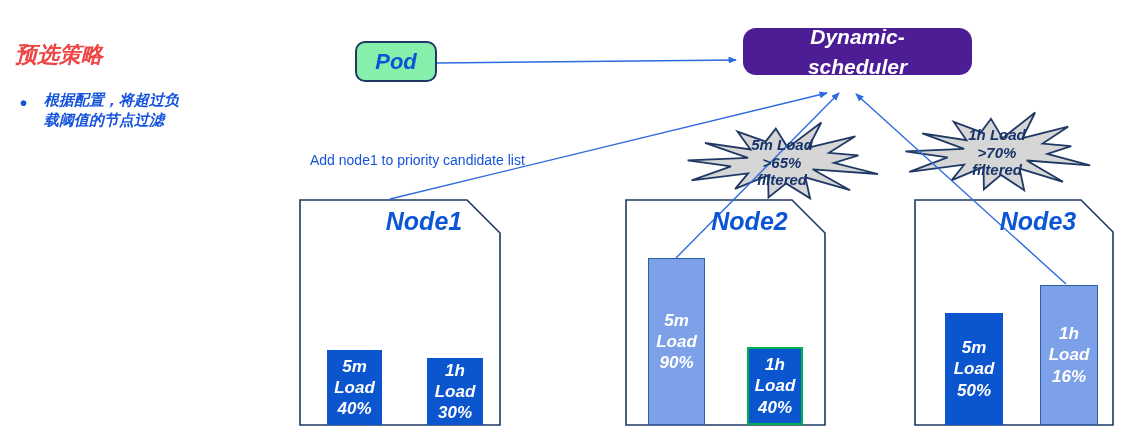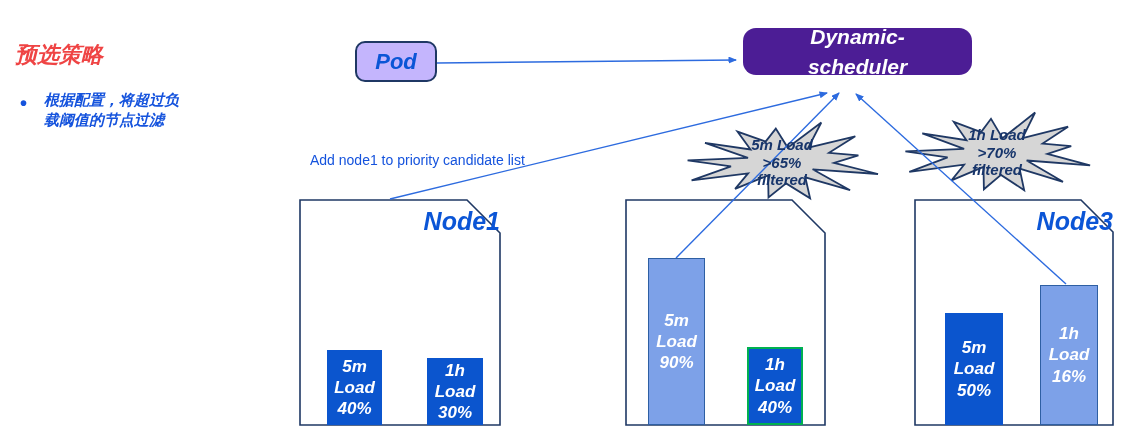--- a/index.html
+++ b/index.html
@@ -10,36 +10,36 @@
 
   
   .side-title{position:absolute;left:15px;top:40px;font-size:22px;font-weight:bold;
               font-style:italic;color:#ef4444;}
   .side-bullet-dot{position:absolute;left:20px;top:92px;font-size:20px;font-weight:bold;color:#1553DD;}
   .side-bullet{position:absolute;left:44px;top:90px;width:260px;font-size:15px;font-weight:bold;
                font-style:italic;color:#1553DD;line-height:1.32;white-space:pre-line;}
 
   
   .pod-box{position:absolute;left:355px;top:41px;width:82px;height:41px;border:2.5px solid #1F3864;
-           border-radius:10px;background:#c4b5fd;display:flex;align-items:center;justify-content:center;
+           border-radius:10px;background:#86efac;display:flex;align-items:center;justify-content:center;
            box-sizing:border-box;}
   .pod-label{font-size:22px;font-weight:bold;font-style:italic;color:#0B55D6;}
 
   
   .sched-box{position:absolute;left:743px;top:28px;width:229px;height:47px;border-radius:13px;
              background:#4c1d95;display:flex;align-items:center;justify-content:center;box-sizing:border-box;}
   .sched-label{font-size:21px;font-weight:bold;font-style:italic;color:#ffffff;text-align:center;
                line-height:1.4;white-space:pre-line;}
 
   
   .annotation{position:absolute;left:310px;top:152px;font-size:14px;color:#1553DD;}
 
   
   .node-title{position:absolute;top:207px;font-size:25px;font-weight:bold;font-style:italic;
-              color:#0B55D6;text-align:right;}
+              color:#0B55D6;text-align:center;padding-left:24px;}
   .nt1{left:300px;width:200px;} .nt2{left:626px;width:199px;} .nt3{left:915px;width:198px;}
 
   
   .bar{position:absolute;box-sizing:border-box;display:flex;flex-direction:column;align-items:center;
        justify-content:center;color:#ffffff;font-weight:bold;font-style:italic;font-size:17px;
        line-height:1.25;text-align:center;}
   .bar-normal{background:#0B55CE;}
   .bar-filtered{background:#7DA1E8;border:1.5px solid #2E5FA3;}
   .bar-selected{background:#0B55CE;border:2.5px solid #00B050;}
 
@@ -94,20 +94,21 @@
     <div>&gt;65%</div>
     <div>filtered</div>
   </div>
   <div class="burst-label bl2">
     <div>1h Load</div>
     <div>&gt;70%</div>
     <div>filtered</div>
   </div>
 
   <div class="node-title nt1">Node1</div>
+  <div class="node-title nt2">Node2</div>
   <div class="node-title nt3">Node3</div>
 
   <div class="bar bar-normal" style="left:327px;top:350px;width:55px;height:75px;">
     <span>5m</span>
     <span>Load</span>
     <span>40%</span>
   </div>
   <div class="bar bar-normal" style="left:427px;top:358px;width:56px;height:67px;">
     <span>1h</span>
     <span>Load</span>

